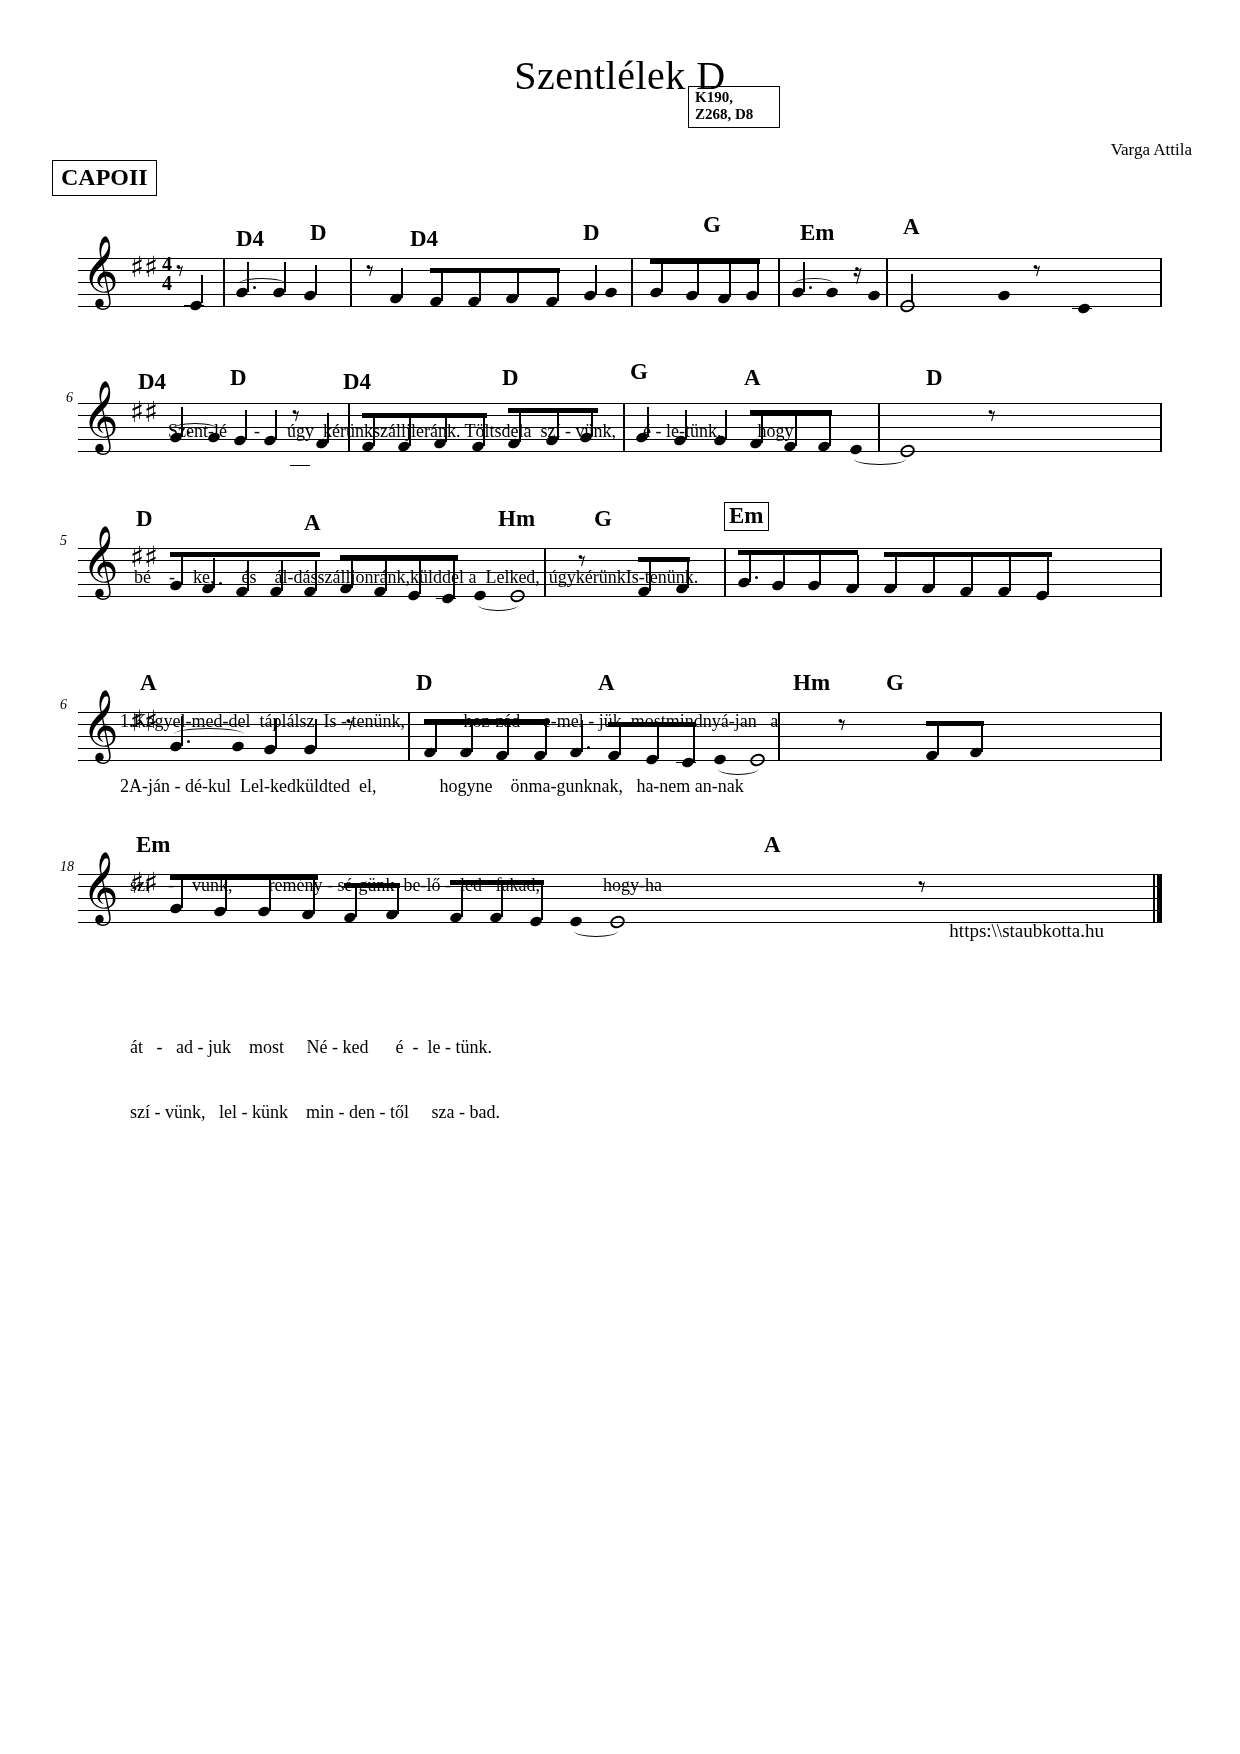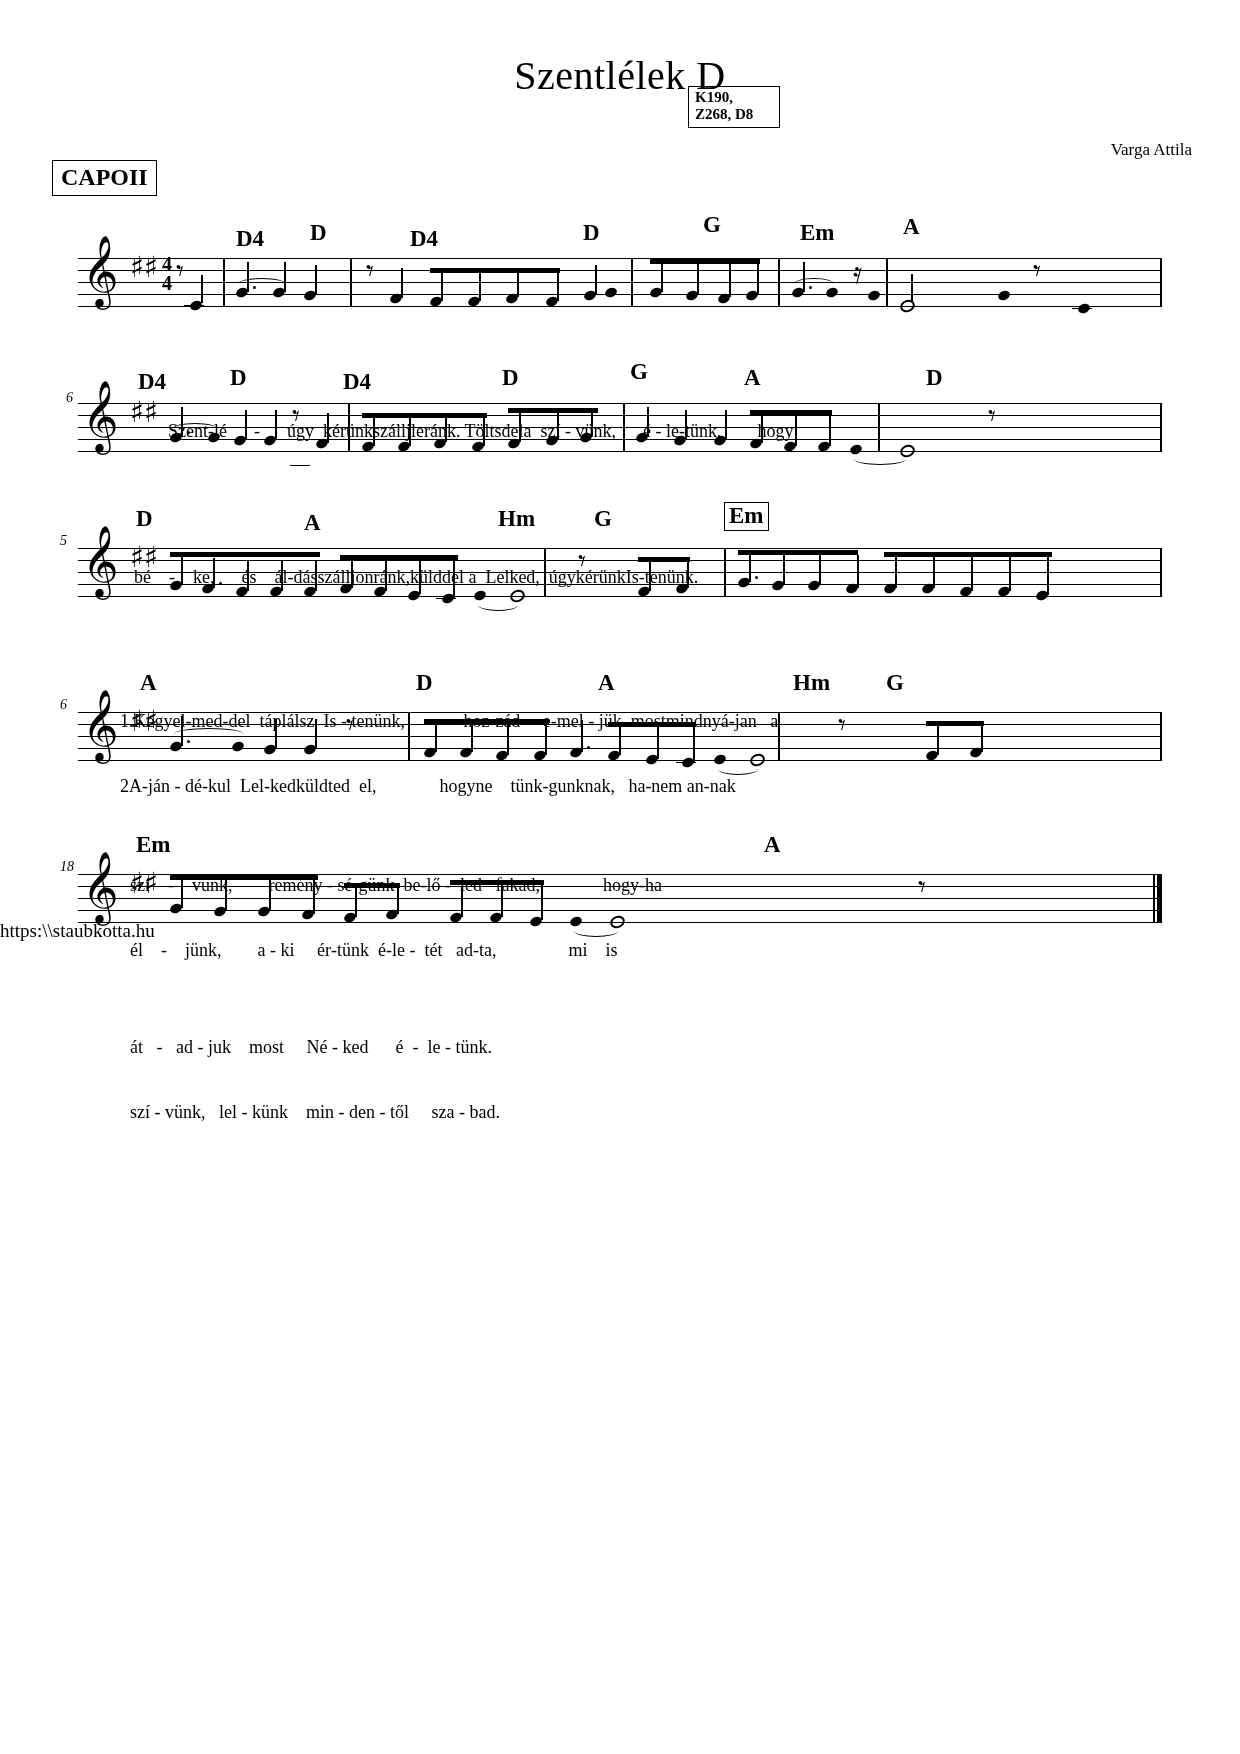--- a/index.html
+++ b/index.html
@@ -52,21 +52,21 @@
     padding: 3px 8px 4px 8px;
     font-size: 24px;
     font-weight: bold;
     font-family: "Liberation Serif", serif;
   }
   .footer-url {
     position: absolute;
     top: 920px;
     left: 0;
     width: 1104px;
-    text-align: left;
+    text-align: right;
     font-size: 19px;
   }
 
   
   .system {
     position: absolute;
     left: 78px;
     width: 1084px;
   }
   .staff {
@@ -504,21 +504,21 @@
     <div class="chord" style="left:420px; top:-42px;">Hm</div>
     <div class="chord" style="left:516px; top:-42px;">G</div>
     <div class="chord boxed" style="left:646px; top:-46px;">Em</div>
   </div>
 
   <div class="lyrics" style="top:648px;">
     <div class="lyric-line">
       <span style="left:42px;">1.Kegyel‑med‑del  táplálsz  Is ‑ tenünk,             hoz‑zád     e‑mel ‑ jük  mostmindnyá‑jan   a</span>
     </div>
     <div class="lyric-line">
-      <span style="left:42px;">2A‑ján ‑ dé‑kul  Lel‑kedküldted  el,              hogyne    tünk‑gunknak,   ha‑nem an‑nak</span>
+      <span style="left:42px;">2A‑ján ‑ dé‑kul  Lel‑kedküldted  el,              hogyne    önma‑gunknak,   ha‑nem an‑nak</span>
     </div>
   </div>
 
   <div class="measure-num" style="left:60px; top:697px;">6</div>
   <div class="system" style="top:712px;">
     <div class="staff">
       <div class="line l0"></div>
       <div class="line l1"></div>
       <div class="line l2"></div>
       <div class="line l3"></div>
@@ -580,23 +580,20 @@
     <div class="chord" style="left:338px; top:-42px;">D</div>
     <div class="chord" style="left:520px; top:-42px;">A</div>
     <div class="chord" style="left:715px; top:-42px;">Hm</div>
     <div class="chord" style="left:808px; top:-42px;">G</div>
   </div>
 
   <div class="lyrics" style="top:812px;">
     <div class="lyric-line">
       <span style="left:52px;">szí    ‑    vünk,        remény ‑ sé‑günk  be‑lő ‑  led   fakad,              hogy‑ha</span>
     </div>
-    <div class="lyric-line">
-      <span style="left:52px;">él    ‑    jünk,        a ‑ ki     ér‑tünk  é‑le ‑  tét   ad‑ta,                mi    is</span>
-    </div>
   </div>
 
   <div class="measure-num" style="left:60px; top:859px;">18</div>
   <div class="system" style="top:874px;">
     <div class="staff">
       <div class="line l0"></div>
       <div class="line l1"></div>
       <div class="line l2"></div>
       <div class="line l3"></div>
       <div class="line l4"></div>

